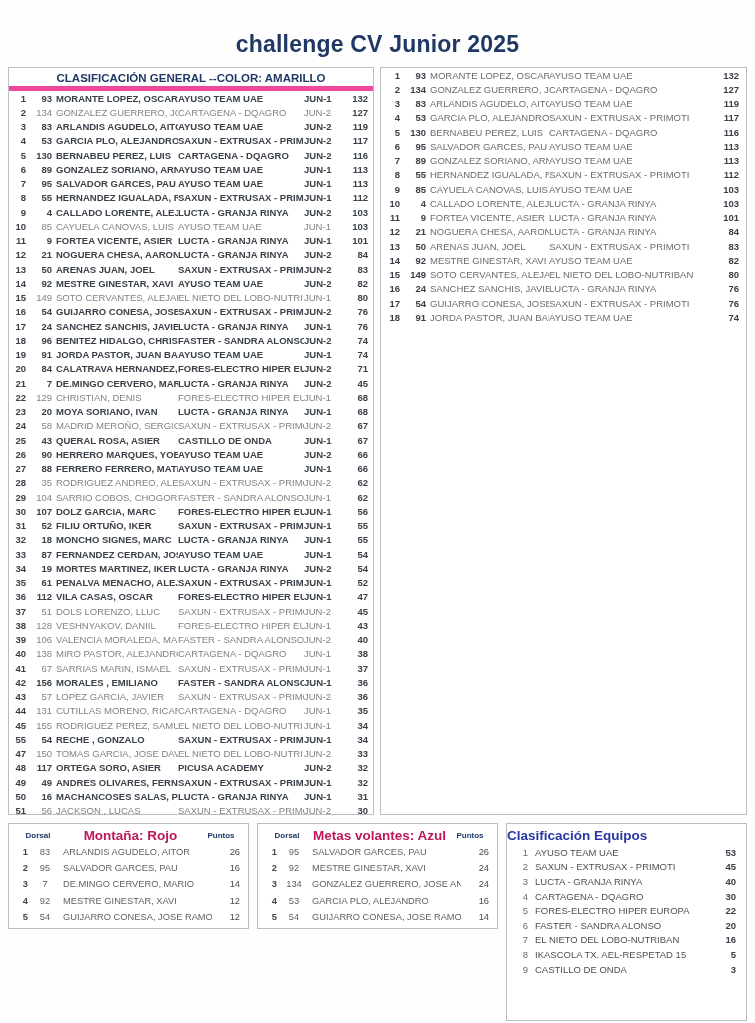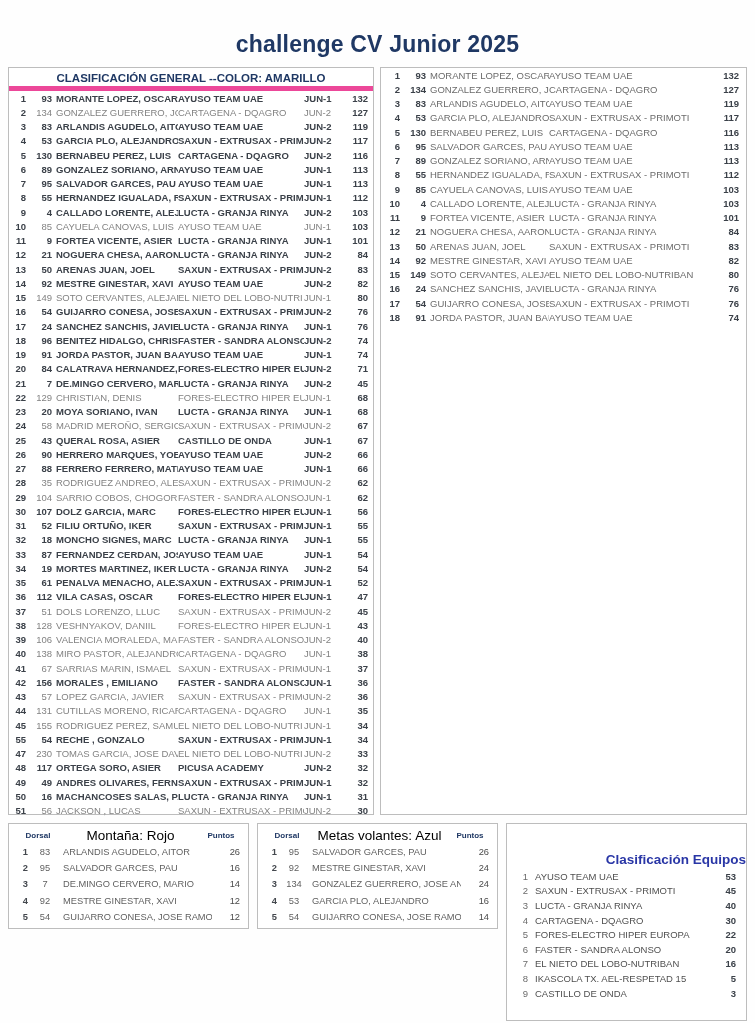--- a/index.html
+++ b/index.html
@@ -26,28 +26,28 @@
   .g-row .c-dorsal,.g-row .c-name,.g-row .c-team,.g-row .c-cat{font-weight:bold;color:#3b4149;}
   .g-row.muted .c-dorsal,.g-row.muted .c-name,.g-row.muted .c-team,.g-row.muted .c-cat{font-weight:normal;color:#828282;}
   .j-row .c-dorsal{font-weight:bold;color:#3b4149;}
   .j-row .c-name,.j-row .c-team{font-weight:normal;color:#6b6b6b;}
 
   .bottom-row{display:flex;gap:8px;margin:8px 8px 0 8px;align-items:flex-start;}
   .panel-montana,.panel-metas{width:241px;height:106px;}
   .panel-equipos{width:241px;height:198px;}
   .small-header{display:grid;grid-template-columns:50px 1fr 46px;align-items:center;padding:4px 4px 1px 4px;}
   .small-header .lbl{font-size:8px;font-weight:bold;color:#1f3864;text-align:center;}
-  .small-header .sect-title{font-size:13.5px;font-weight:normal;color:#000000;text-align:center;}
+  .small-header .sect-title{font-size:13.5px;font-weight:bold;color:#be185d;text-align:center;}
   .m-row{display:grid;grid-template-columns:16px 32px 1fr 28px;align-items:center;height:16.2px;padding:0 8px 0 6px;font-size:9.3px;white-space:nowrap;}
   .m-row .c-rank{color:#44484e;}
   .m-row .c-dorsal{text-align:center;color:#5f5f5f;}
   .m-row .c-name{color:#5f5f5f;}
   .m-row .c-pts{font-weight:normal;color:#4a4a4a;}
 
-  .eq-header{font-size:13.5px;font-weight:bold;color:#2936a6;text-align:right;padding:4px 0 2px 0;margin-top:24px;}
+  .eq-header{font-size:13.5px;font-weight:bold;color:#2936a6;text-align:left;padding:4px 0 2px 0;}
   .e-row{display:grid;grid-template-columns:16px 1fr 32px;align-items:center;height:14.6px;padding:0 10px 0 8px;font-size:9.5px;white-space:nowrap;}
   .e-row .c-rank{font-weight:normal;color:#6b6b6b;}
   .e-row .c-name{color:#4f4f4f;padding-left:4px;}
   .e-row .c-pts{font-weight:bold;color:#3b4149;}
 </style>
 </head>
 <body>
 
 <div class="page">
 
@@ -468,21 +468,21 @@
             <span class="cell c-rank">55</span>
             <span class="cell c-dorsal">54</span>
             <span class="cell c-name">RECHE , GONZALO</span>
             <span class="cell c-team">SAXUN - EXTRUSAX - PRIM</span>
             <span class="cell c-cat">JUN-1</span>
             <span class="cell c-pts">34</span>
           </div>
 
           <div class="g-row muted">
             <span class="cell c-rank">47</span>
-            <span class="cell c-dorsal">230</span>
+            <span class="cell c-dorsal">150</span>
             <span class="cell c-name">TOMAS GARCIA, JOSE DAVID</span>
             <span class="cell c-team">EL NIETO DEL LOBO-NUTRI</span>
             <span class="cell c-cat">JUN-2</span>
             <span class="cell c-pts">33</span>
           </div>
 
           <div class="g-row">
             <span class="cell c-rank">48</span>
             <span class="cell c-dorsal">117</span>
             <span class="cell c-name">ORTEGA SORO, ASIER</span>

